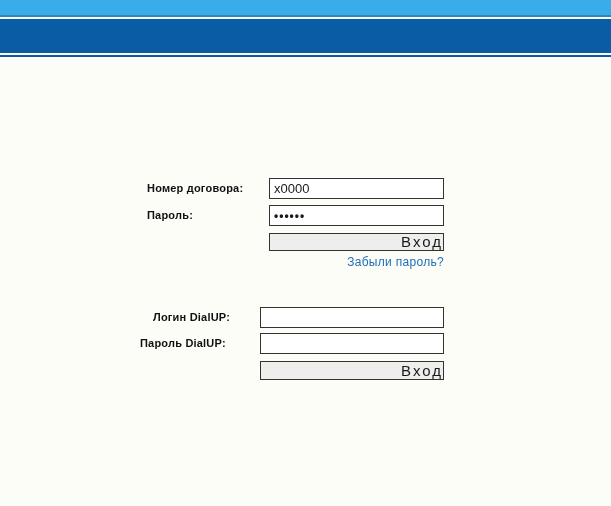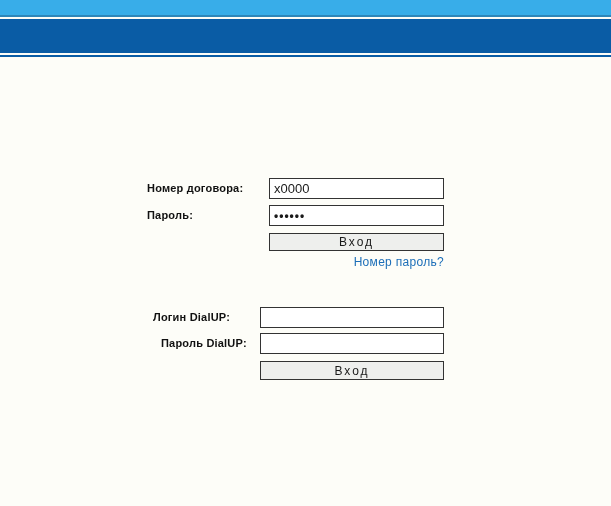--- a/index.html
+++ b/index.html
@@ -29,41 +29,41 @@
     background: #ffffff; color: #1a1a1a;
     font-family: "Liberation Sans", "DejaVu Sans", sans-serif;
     font-size: 13px; padding: 0 4px; outline: none; border-radius: 0;
   }
   .text-input.masked { font-weight: bold; letter-spacing: 1px; font-size: 12px; }
   .btn {
     position: absolute; height: 18px;
     background: var(--button-bg, #EEEFED);
     border: 1px solid var(--border-dark, #333333);
     font-family: "Liberation Sans", "DejaVu Sans", sans-serif;
-    font-size: 12px; color: #1a1a1a; letter-spacing: 2px;
-    line-height: 14px; text-align: center; cursor: pointer; border-radius: 0;
+    font-size: 15px; color: #1a1a1a; letter-spacing: 2px;
+    line-height: 14px; text-align: right; cursor: pointer; border-radius: 0;
     padding: 0;
   }
   .forgot-link {
     position: absolute; left: 269px; top: 255px; width: 175px;
     text-align: right; font-size: 12px; letter-spacing: 0.3px;
     color: var(--link-blue, #1C6EB8); text-decoration: none; cursor: pointer;
   }
 
   
   .lbl-contract { left: 147px; top: 178px; }
   .inp-contract { left: 269px; top: 178px; width: 175px; }
   .lbl-password { left: 147px; top: 205px; }
   .inp-password { left: 269px; top: 205px; width: 175px; }
   .btn-login    { left: 269px; top: 233px; width: 175px; }
 
   
   .lbl-dialup-login    { left: 145px; top: 307px; margin-left: 8px; }
   .inp-dialup-login    { left: 260px; top: 307px; width: 184px; }
-  .lbl-dialup-password { left: 161px; top: 333px; }
+  .lbl-dialup-password { left: 140px; top: 333px; }
   .inp-dialup-password { left: 260px; top: 333px; width: 184px; }
   .btn-dialup-login    { left: 260px; top: 361px; width: 184px; height: 19px; }
 </style>
 </head>
 <body>
 
 <div class="page">
 
   <div class="bar-light"></div>
   <div class="bar-sep"></div>
@@ -72,21 +72,21 @@
 
   <div>
     <span class="form-label lbl-contract">Номер договора:</span>
     <input class="text-input inp-contract" type="text" value="x0000" style="">
 
     <span class="form-label lbl-password">Пароль:</span>
     <input class="text-input inp-password masked" type="text" value="••••••" style="">
 
     <button class="btn btn-login" type="button">Вход</button>
 
-    <a class="forgot-link" href="#">Номер пароль?</a>
+    <a class="forgot-link" href="#">Забыли пароль?</a>
   </div>
 
   <div>
     <span class="form-label lbl-dialup-login">Логин DialUP:</span>
     <input class="text-input inp-dialup-login" type="text" value="" style="">
 
     <span class="form-label lbl-dialup-password">Пароль DialUP:</span>
     <input class="text-input inp-dialup-password" type="text" value="" style="">
 
     <button class="btn btn-dialup-login" type="button">Вход</button>

